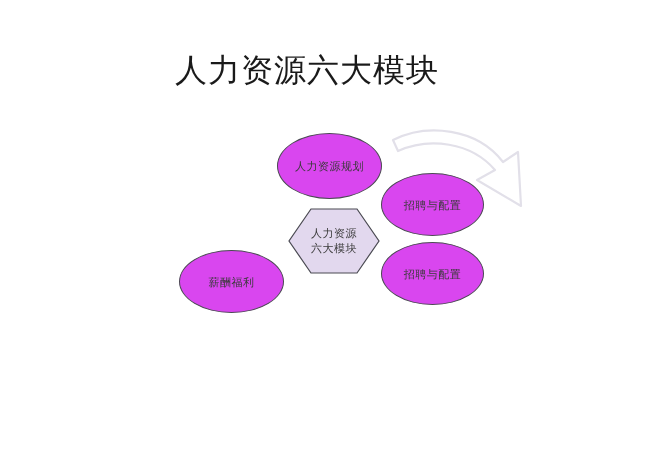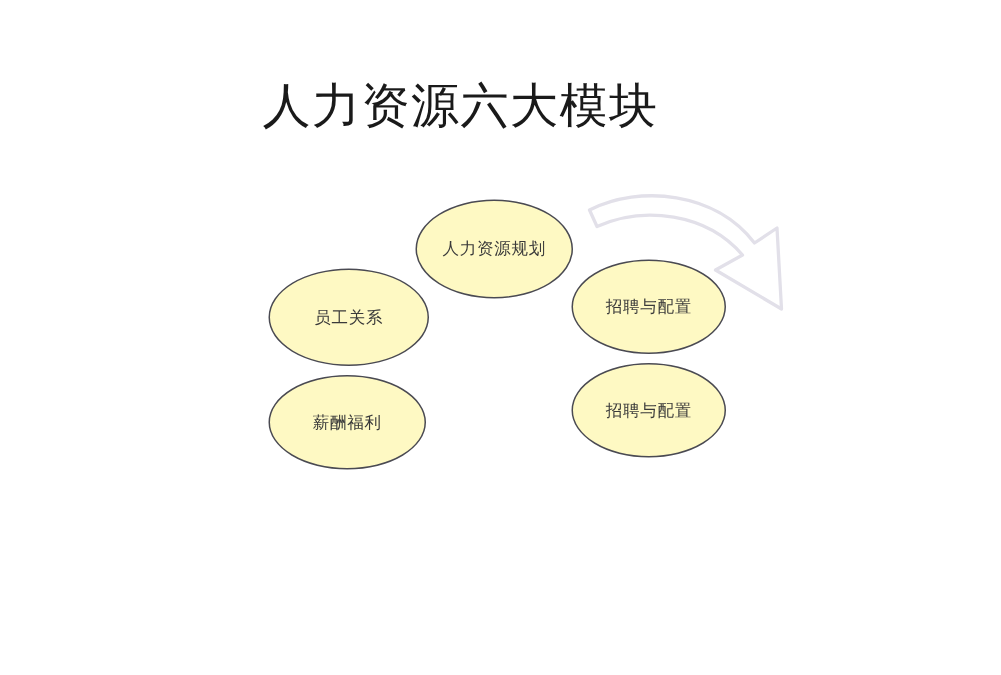--- a/index.html
+++ b/index.html
@@ -49,21 +49,21 @@
     text-align: center;
     color: #3a3a3a;
     font-family: "Liberation Serif", "DejaVu Serif", serif;
     font-size: 11px;
     line-height: 14px;
     letter-spacing: 0.5px;
   }
 
   .ellipse {
     border-radius: 50%;
-    background: #fef9c3;
+    background: #d946ef;
     border: 1.1px solid #4a4a52;
   }
 
   .node .label {
     display: block;
     padding: 0 10px;
     pointer-events: none;
   }
 
   
@@ -139,19 +139,27 @@
 
     <div class="node ellipse" style="left:381px; top:242px; width:103px; height:63px;">
       <span class="label">招聘与配置</span>
     </div>
 
 
     <div class="node ellipse" style="left:179px; top:250px; width:105px; height:63px;font-family:Liberation Serif, serif;">
       <span class="label">薪酬福利</span>
     </div>
 
-    <div class="node ellipse" style="left:179px; top:179px; width:107px; height:65px;">
-      <span class="label">员工关系</span>
+
+    <div id="hex-wrap">
+      <svg width="92" height="66" viewBox="0 0 92 66" xmlns="http://www.w3.org/2000/svg">
+        <polygon points="23,1 69,1 91,33 69,65 23,65 1,33" fill="#e2d8ee" stroke="#4a4a52" stroke-width="1.2" stroke-linejoin="miter"></polygon>
+      </svg>
+      <div id="hex-label">
+        <span>
+          <span>人力资源</span><br>
+          <span>六大模块</span>
+        </span>
+      </div>
     </div>
-
 
   </div>
 </div>
 
 </body></html>

